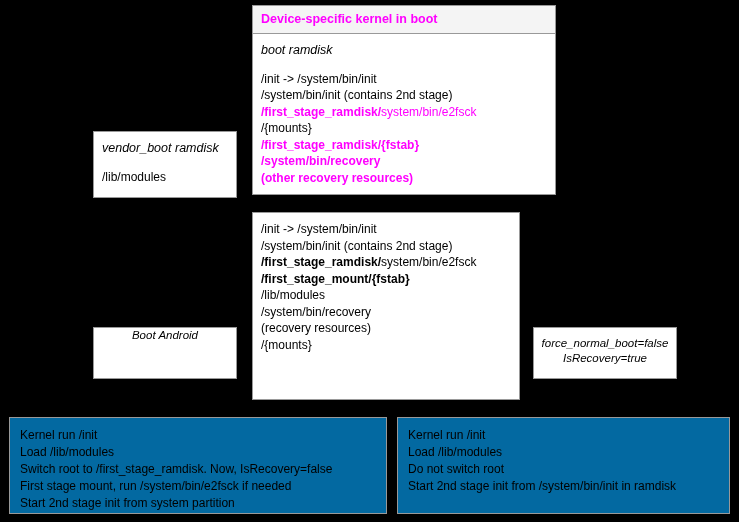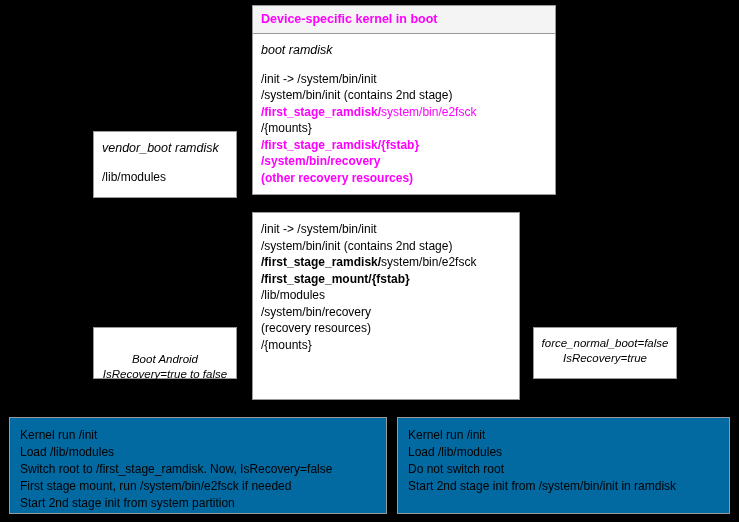--- a/index.html
+++ b/index.html
@@ -109,23 +109,22 @@
       <div class="line"><span class="bold">/first_stage_ramdisk/</span><span>system/bin/e2fsck</span></div>
       <div class="line bold">/first_stage_mount/{fstab}</div>
       <div class="line">/lib/modules</div>
       <div class="line">/system/bin/recovery</div>
       <div class="line">(recovery resources)</div>
       <div class="line">/{mounts}</div>
     </div>
   </div>
 
   <div class="box" id="boot-android-box">
-    <div class="small-note center" style="padding:24px 6px;">
+    <div class="small-note center" style="padding:0 6px;">
       <div>Boot Android</div>
-      <div>IsRecovery=true to false</div>
     </div>
   </div>
 
   <div class="box" id="boot-recovery-box">
     <div class="small-note center" style="padding:8px 6px;">
       <div>force_normal_boot=false</div>
       <div>IsRecovery=true</div>
     </div>
   </div>
 

